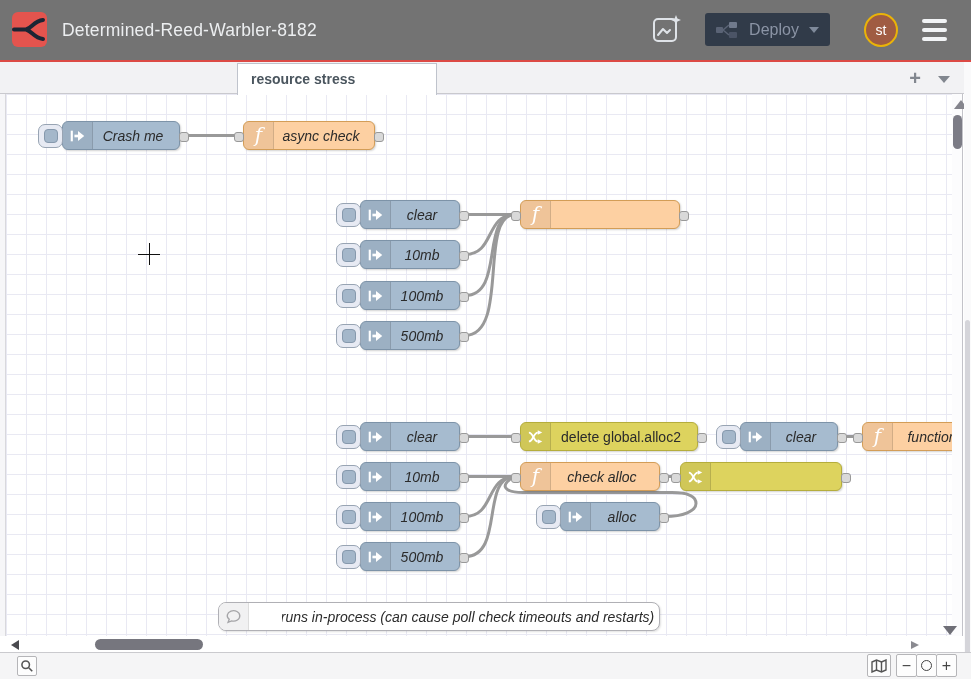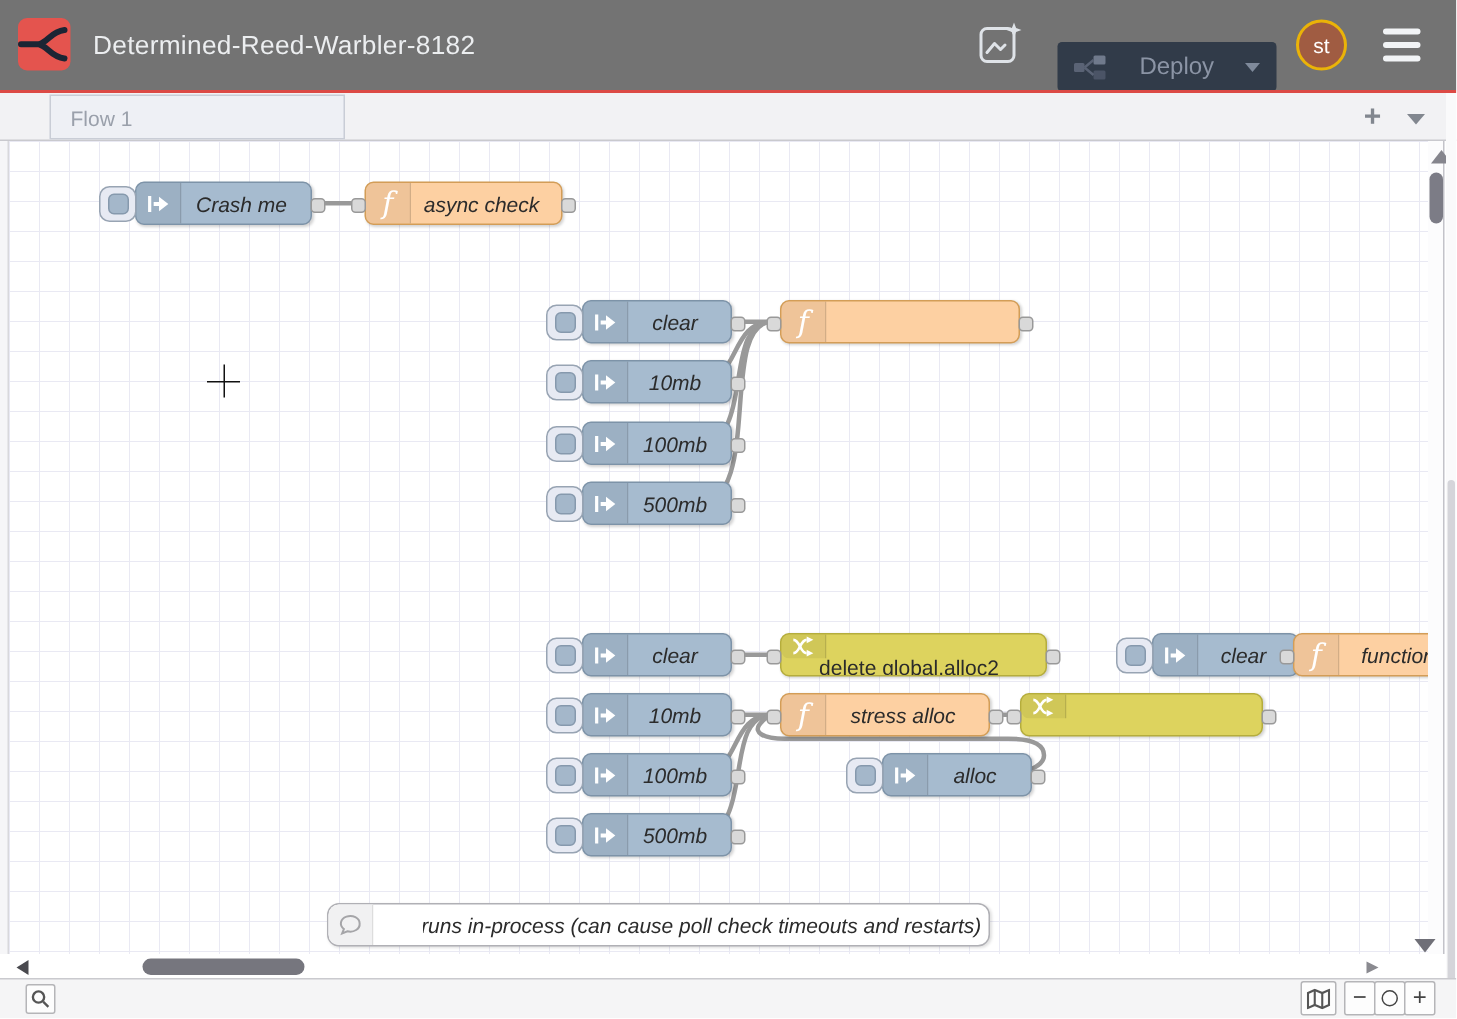--- a/index.html
+++ b/index.html
@@ -5,21 +5,21 @@
   * { box-sizing: border-box; margin: 0; padding: 0; }
   html,body { width:971px; height:679px; overflow:hidden; }
   body { font-family:"Liberation Sans", sans-serif; }
   .app { position:relative; width:971px; height:679px; background:#fff; overflow:hidden; }
 
   
   .header { position:absolute; left:0; top:0; width:971px; height:60px; background:#737373; }
   .logo { position:absolute; left:12px; top:12px; width:35px; height:35px; background:#e4544e; border-radius:6px; }
   .app-title { position:absolute; left:62px; top:0; height:60px; line-height:60px; color:#eceef0; font-size:17.5px; letter-spacing:.2px; }
   .hdr-ai { position:absolute; left:651px; top:13px; width:33px; height:33px; }
-  .deploy-btn { position:absolute; left:705px; top:28px; width:146px; height:33px; background:#313b49; border-radius:3px; display:flex; align-items:center; cursor:pointer; }
+  .deploy-btn { position:absolute; left:705px; top:13px; width:125px; height:33px; background:#313b49; border-radius:3px; display:flex; align-items:center; cursor:pointer; }
   .deploy-icon { margin-left:10px; width:24px; height:18px; }
   .deploy-label { flex:1; text-align:center; color:#8b94a5; font-size:16px; }
   .deploy-chevron { width:0; height:0; border-left:5px solid transparent; border-right:5px solid transparent; border-top:6px solid #7f8a9b; margin-right:11px; }
   .avatar { position:absolute; left:864px; top:13px; width:34px; height:34px; border-radius:50%; background:#a05c42; border:2px solid #eab308; color:#fff; font-size:14px; display:flex; align-items:center; justify-content:center; cursor:pointer; }
   .burger { position:absolute; left:922px; top:19px; width:25px; height:22px; display:flex; flex-direction:column; justify-content:space-between; cursor:pointer; }
   .burger span { display:block; height:4px; background:#f2f4f6; border-radius:2px; }
 
   .red-line { position:absolute; left:0; top:60px; width:971px; height:2px; background:#dc4a45; }
 
   
@@ -34,23 +34,23 @@
   .left-gutter { position:absolute; left:0; top:94px; width:6px; height:542px; background:#f6f6f8; border-right:1px solid #d8d8dc; }
   .canvas { position:absolute; left:6px; top:94px; width:946px; height:542px; overflow:hidden; background:#fff;
     background-image: linear-gradient(#e9e9f3 1px, transparent 1px), linear-gradient(90deg, #e9e9f3 1px, transparent 1px);
     background-size:20px 20px; }
   .wires { position:absolute; left:0; top:0; z-index:1; }
   .wires path { stroke:#999; stroke-width:3; fill:none; stroke-linecap:round; }
 
   .node { position:absolute; height:29px; border-radius:6px; display:flex; align-items:stretch; z-index:2; box-shadow:1px 1px 2px rgba(0,0,0,0.18); cursor:move; }
   .node .icon-area { width:30px; flex:none; background:rgba(0,0,0,0.055); border-right:1px solid rgba(0,0,0,0.12); border-radius:5px 0 0 5px; display:flex; align-items:center; justify-content:center; }
   .node .label { flex:1; display:flex; align-items:center; justify-content:center; font-size:14px; font-style:italic; color:#2b2b2b; padding-right:6px; white-space:nowrap; overflow:hidden; }
-  .node.inject { background:#a6bbcf; border:1px solid #7d93a8;margin-left:28px; }
+  .node.inject { background:#a6bbcf; border:1px solid #7d93a8; }
   .node.function { background:#fdd0a2; border:1px solid #d39d57; }
-  .node.change { background:#ddd35e; border:1px solid #b5ad3c;flex-direction:column; }
+  .node.change { background:#ddd35e; border:1px solid #b5ad3c; }
   .node.change .label { font-style:normal; }
   .node.comment { background:#fff; border:1px solid #b0b0b5; border-radius:8px; box-shadow:1px 1px 2px rgba(0,0,0,0.12);gap:33px; }
   .node.comment .icon-area { background:#f1f1f2; border-right:1px solid #ddd; border-radius:7px 0 0 7px; }
   .fx-glyph { font-family:"DejaVu Serif", serif; font-style:italic; font-size:20px; color:#fff; line-height:1; padding-bottom:2px; }
   .inject-btn { position:absolute; left:-25px; top:2px; width:25px; height:24px; background:#e7eaf3; border:1px solid #98a4b3; border-radius:7px; cursor:pointer; display:flex; align-items:center; justify-content:center; }
   .inject-btn .inner { width:14px; height:14px; background:#a4b7ca; border:1px solid #8699ad; border-radius:4px; }
   .port { position:absolute; top:9.5px; width:10px; height:10px; background:#d9d9d9; border:1px solid #999; border-radius:3px; z-index:3; cursor:crosshair; }
   .port.in { left:-10px; } .port.out { right:-10px; }
 
   .crosshair { position:absolute; left:143px; top:160px; width:0; height:0; z-index:4; }
@@ -113,21 +113,21 @@
     </div>
     <div class="burger">
       <span></span>
         <span></span>
         <span></span>
     </div>
   </div>
   <div class="red-line"></div>
 
   <div class="tabstrip">
-    <div class="tab inactive">Flow 1</div>
+    <div class="tab active">resource stress</div>
     <div class="tab-add">+</div>
     <div class="tab-menu"></div>
   </div>
 
   <div class="left-gutter"></div>
   <div class="canvas">
 
     <svg class="wires" width="946" height="542">
       <path d="M179 41.5 C199 41.5 212 41.5 232 41.5"></path>
       <path d="M459 120.5 C479 120.5 489 120.5 509 120.5"></path>
@@ -297,21 +297,21 @@
           </svg>
         </div>
       <div class="label">delete global.alloc2</div>
       <div class="port in"></div>
       <div class="port out"></div>
     </div>
     <div class="node function" style="left:514px;top:368px;width:140px">
       <div class="icon-area">
           <span class="fx-glyph">f</span>
         </div>
-      <div class="label">stress alloc</div>
+      <div class="label">check alloc</div>
       <div class="port in"></div>
       <div class="port out"></div>
     </div>
     <div class="node change" style="left:674px;top:368px;width:162px">
       <div class="icon-area">
           <svg width="18" height="16" viewBox="0 0 20 18" fill="none" stroke="#fff" stroke-width="2">
             <path d="M2 14 C7 14 7 4 12 4"></path>
             <path d="M2 4 C7 4 7 14 12 14"></path>
             <path d="M12 1.5 L17 4 L12 6.5 z" fill="#fff" stroke="none"></path>
             <path d="M12 11.5 L17 14 L12 16.5 z" fill="#fff" stroke="none"></path>

